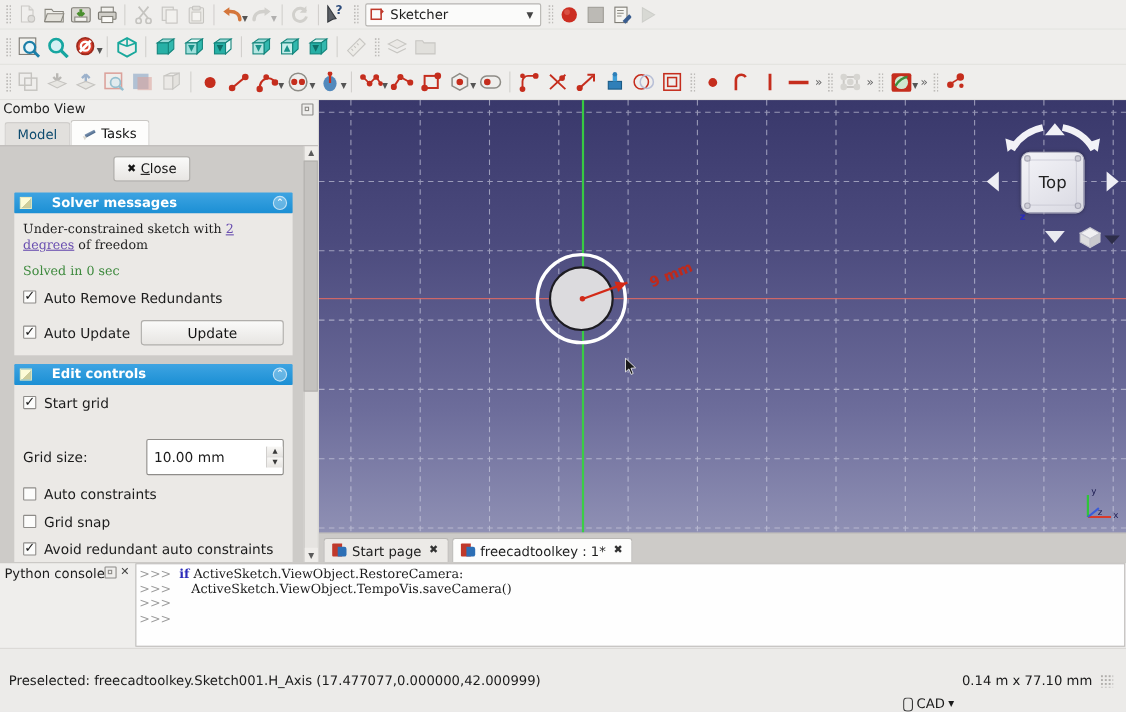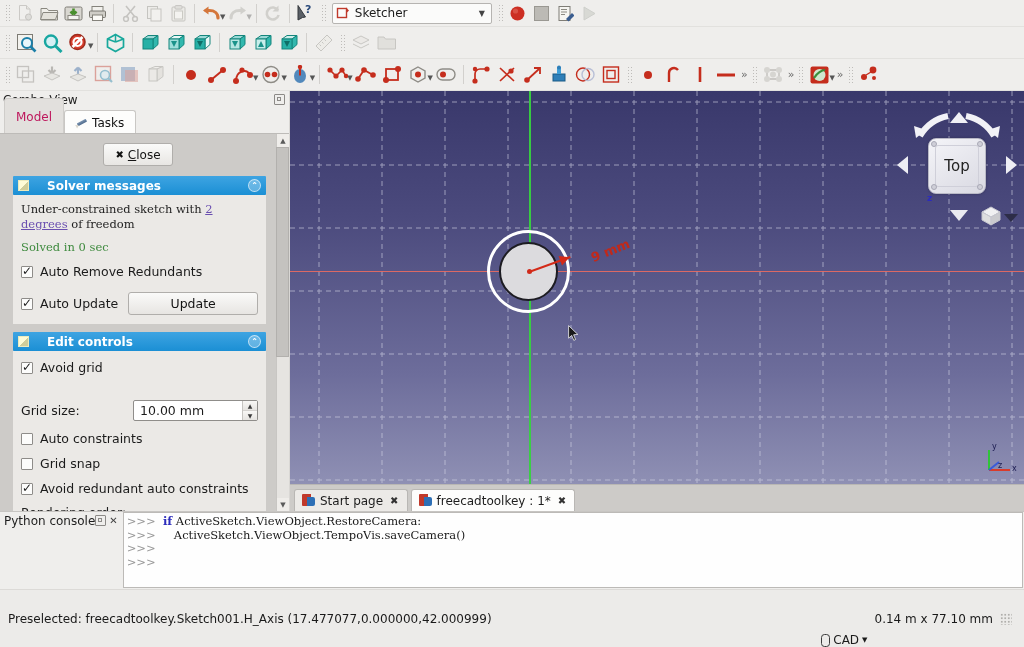--- a/index.html
+++ b/index.html
@@ -70,23 +70,23 @@
   }
   .float-icon {
     width: 11px; height: 11px; border: 1px solid #8c8a87; border-radius: 1px; position: relative;
   }
   .float-icon::after {
     content: ''; position: absolute; left: 2px; top: 2px; right: 3px; bottom: 3px;
     border: 1px solid #8c8a87;
   }
   .tabstrip { height: 25px; display: flex; align-items: flex-end; padding-left: 4px; }
   .ctab {
-    height: 36px; display: flex; align-items: center; gap: 4px; padding: 0 11px;
+    height: 22px; display: flex; align-items: center; gap: 4px; padding: 0 11px;
     font-size: 12px; border: 1px solid #cfcdca; border-bottom: none;
-    border-radius: 3px 3px 0 0; background: #e2e0dd; color: #be185d;
+    border-radius: 3px 3px 0 0; background: #e2e0dd; color: #0c4a6e;
     position: relative; top: 1px;
   }
   .ctab.active { background: #fdfdfc; height: 24px; color: #111; border-color: #c9c7c4; }
   .pencil {
     width: 12px; height: 11px; position: relative; display: inline-block;
   }
   .pencil::before {
     content: ''; position: absolute; left: 1px; top: 4px; width: 10px; height: 3.4px;
     background: linear-gradient(180deg,#7b93b0,#4e6a8c); transform: rotate(-28deg);
     border-radius: .5px;
@@ -149,21 +149,21 @@
   .updaterow .chkrow { margin-top: 0; flex: 0 0 auto; }
   .btn-update {
     flex: 1 1 auto; height: 23px; background: linear-gradient(180deg,#fafaf9,#e7e5e2);
     border: 1px solid #b0aeab; border-radius: 3px; font-size: 12.5px;
     display: flex; align-items: center; justify-content: center; color: #141414;
   }
 
   .gridrow { display: flex; align-items: center; margin-top: 25px; }
   .gridrow label { font-size: 12.5px; flex: 0 0 112px; }
   .spin {
-    flex: 1 1 auto; height: 21px; background: #fff; border: 1px solid #8f8d8a;
+    flex: 1 1 auto; height: 33px; background: #fff; border: 1px solid #8f8d8a;
     border-radius: 2px; display: flex; align-items: center; padding-left: 6px;
     font-size: 12.5px; position: relative;
   }
   .spinbtns {
     margin-left: auto; width: 15px; height: 19px; display: flex; flex-direction: column;
     border-left: 1px solid #c6c4c1;
   }
   .spinbtns div {
     flex: 1; display: flex; align-items: center; justify-content: center;
     font-size: 6px; color: #3a3a3a; background: linear-gradient(180deg,#f8f7f5,#e6e4e1);
@@ -754,21 +754,21 @@
 
           <div class="section">
             <div class="sec-head">
               <span class="sec-icon"></span>
               <span>Edit controls</span>
               <span class="sec-chev">⌃</span>
             </div>
             <div class="sec-body">
               <div class="chkrow" style="margin-top:2px">
                 <span class="chk on"></span>
-                <span>Avoid grid</span>
+                <span>Start grid</span>
               </div>
               <div class="gridrow">
                 <label>Grid size:</label>
                 <div class="spin">
                   <span>10.00 mm</span>
                   <div class="spinbtns">
                     <div>▲</div>
                     <div>▼</div>
                   </div>
                 </div>

